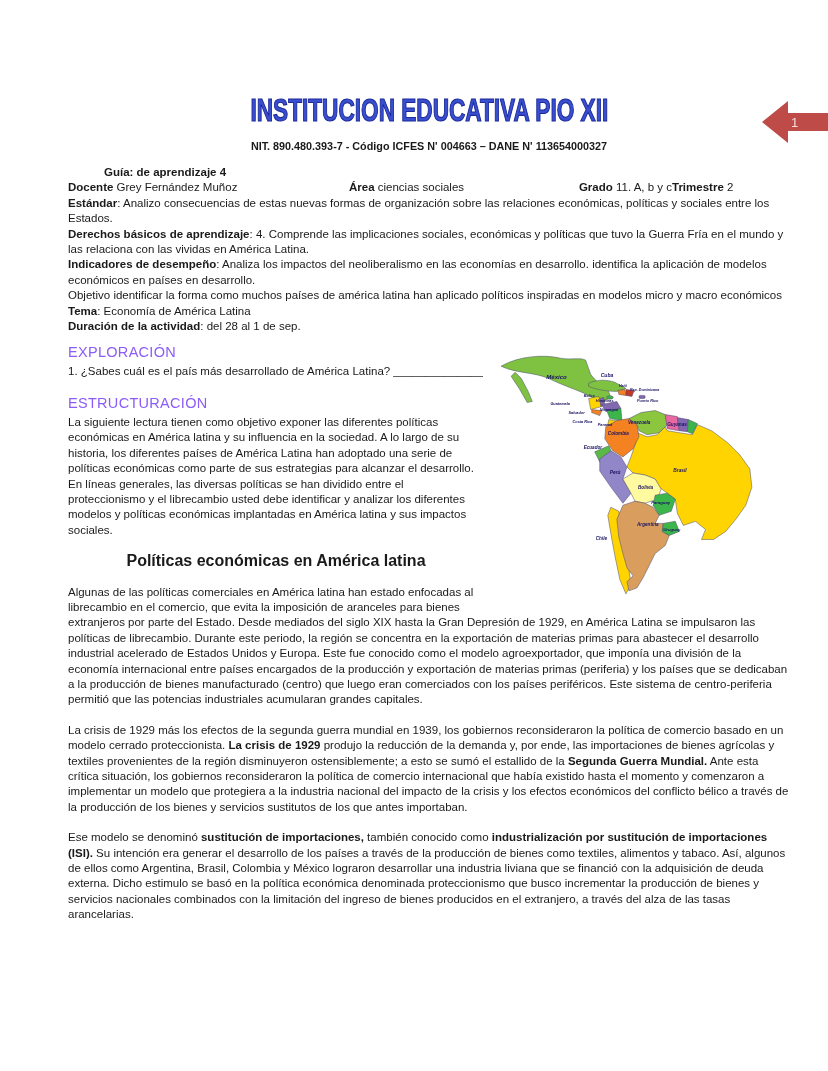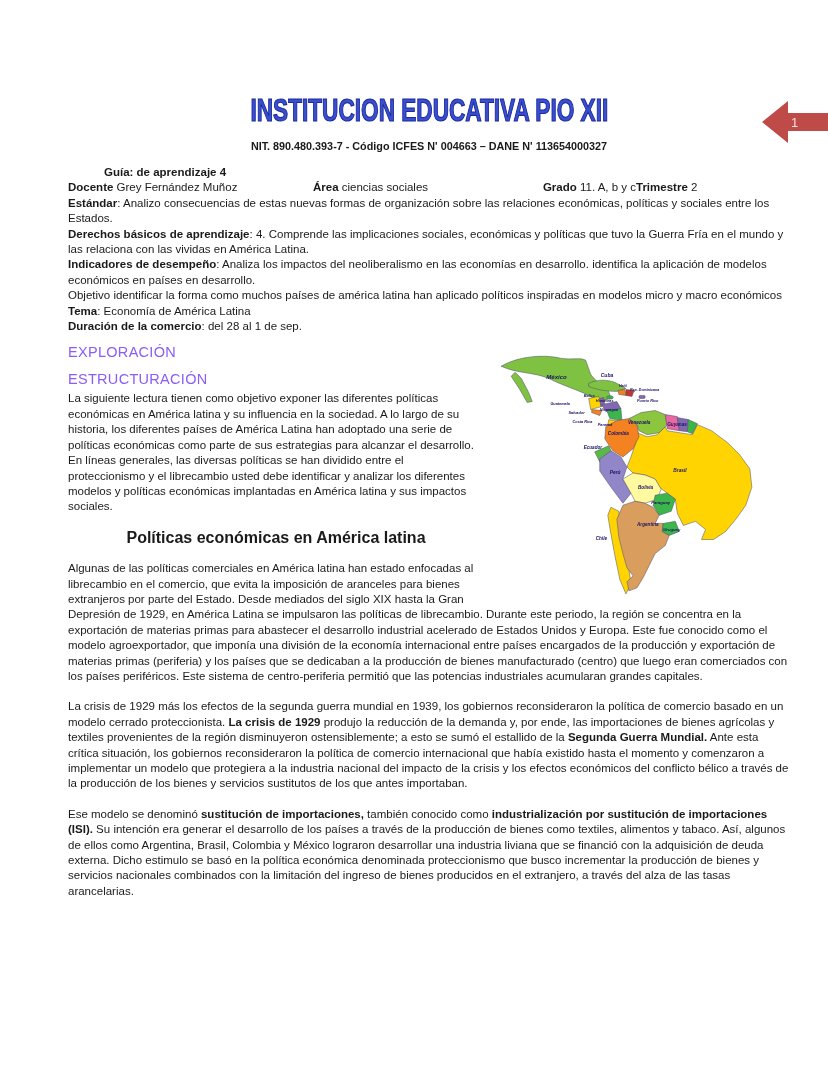--- a/index.html
+++ b/index.html
@@ -27,21 +27,21 @@
     -webkit-text-stroke:1.1px #1c2a9a;
     transform:scaleX(0.78) scaleY(1.05);
     transform-origin:center;
     white-space:nowrap;
   }
   .resolution { text-align:center; font-weight:bold; font-size:10.8px; line-height:13px; }
   .guia-line { font-weight:bold; margin-top:12px;margin-left:36px; }
   .meta-row { display:flex; white-space:nowrap; }
   .meta-cell { flex:0 0 auto; }
   .meta-cell.c1 { width:245px; }
-  .meta-cell.c2 { width:153px; }
+  .meta-cell.c2 { width:153px;margin-left:36px; }
   .meta-cell.c3 { width:170px;text-align:right; }
   .meta-cell b { font-weight:bold; }
   .info p { margin:0; }
   .info b { font-weight:bold; }
   
   .sect-heading {
     color:#8b5cf6; font-size:14.5px; font-weight:400;
     letter-spacing:0.3px; margin:9px 0 3px 0; line-height:18px;
   }
   .question { margin:2px 0 14px 0; }
@@ -99,21 +99,21 @@
       <span class="meta-cell c3"><b>Grado</b><span> 11. A, b y c</span></span>
       <span class="meta-cell c4"><b>Trimestre</b><span> 2</span></span>
     </div>
 
     <div class="info">
       <p><b>Estándar</b><span>: Analizo consecuencias de estas nuevas formas de organización sobre las relaciones económicas, políticas y sociales entre los Estados.</span></p>
       <p><b>Derechos básicos de aprendizaje</b><span>: 4. Comprende las implicaciones sociales, económicas y políticas que tuvo la Guerra Fría en el mundo y las relaciona con las vividas en América Latina.</span></p>
       <p><b>Indicadores de desempeño</b><span>: Analiza los impactos del neoliberalismo en las economías en desarrollo. identifica la aplicación de modelos económicos en países en desarrollo.</span></p>
       <p><span>Objetivo identificar la forma como muchos países de américa latina han aplicado políticos inspiradas en modelos micro y macro económicos</span></p>
       <p><b>Tema</b><span>: Economía de América Latina</span></p>
-      <p><b>Duración de la comercio</b><span>: del 28 al 1 de sep.</span></p>
+      <p><b>Duración de la actividad</b><span>: del 28 al 1 de sep.</span></p>
     </div>
 
     <div class="map-float">
       <svg viewBox="0 0 270 250">
         <g>
           <path d="M3,20 C20,10 45,8 62,12 C72,14 82,11 87,14 L92,28 C97,35 103,39 109,43 L112,51 L103,56 C96,53 91,49 86,47 C74,42 62,38 50,32 C36,26 18,27 3,20 Z" fill="#7fc241"></path>
           <path d="M17,26 L23,32 L30,45 L34,55 L29,56 L21,42 L13,30 Z" fill="#7fc241"></path>
           <path d="M90,37 C98,33 108,33 116,36 L127,42 L118,45 C107,45 97,43 90,40 Z" fill="#7fc241"></path>
           <ellipse cx="111" cy="51" rx="3.4" ry="1.7" fill="#3cb54a"></ellipse>
           <path d="M119,44 L126,43 L127,49 L120,48 Z" fill="#f58220"></path>
@@ -162,20 +162,21 @@
             <text x="139" y="142" font-size="4.6">Bolivia</text>
             <text x="152" y="157" font-size="4.2">Paraguay</text>
             <text x="138" y="179" font-size="4.6">Argentina</text>
             <text x="164" y="184" font-size="4.2">Uruguay</text>
             <text x="97" y="193" font-size="4.6">Chile</text>
           </g>
       </svg>
     </div>
 
     <div class="sect-heading">EXPLORACIÓN</div>
+    <p class="question">1. ¿Sabes cuál es el país más desarrollado de América Latina? ______________</p>
 
     <div class="sect-heading">ESTRUCTURACIÓN</div>
     <p class="para">La siguiente lectura tienen como objetivo   exponer las diferentes políticas económicas en América latina y su influencia en la sociedad. A lo largo de su historia, los diferentes países de América Latina han adoptado una serie de políticas económicas como parte de sus estrategias para alcanzar el desarrollo. En líneas generales, las diversas políticas se han dividido entre el proteccionismo y el librecambio usted debe identificar y analizar los diferentes modelos y políticas económicas implantadas en América latina y sus impactos sociales.</p>
 
     <div class="reading-title">Políticas económicas en América latina</div>
 
     <p class="para"><span>Algunas de las políticas comerciales en América latina han estado enfocadas al librecambio en el comercio, que evita la imposición de aranceles para bienes extranjeros por parte del Estado. Desde mediados del siglo XIX hasta la Gran Depresión de 1929, en América Latina se impulsaron las políticas de librecambio. Durante este periodo, la región se concentra en la exportación de materias primas para abastecer el desarrollo industrial acelerado de Estados Unidos y Europa. Este fue conocido como el modelo agroexportador, que imponía una división de la economía internacional entre países encargados de la producción y exportación de materias primas (periferia) y los países que se dedicaban a la producción de bienes manufacturado (centro) que luego eran comerciados con los países periféricos. Este sistema de centro-periferia permitió que las potencias industriales acumularan grandes capitales.</span></p>
     <p class="para"><span>La crisis de 1929 más los efectos de la segunda guerra mundial en 1939, los gobiernos reconsideraron la política de comercio basado en un modelo cerrado proteccionista. </span><b>La crisis de 1929</b><span> produjo la reducción de la demanda y, por ende, las importaciones de bienes agrícolas y textiles provenientes de la región disminuyeron ostensiblemente; a esto se sumó el estallido de la </span><b>Segunda Guerra Mundial.</b><span> Ante esta crítica situación, los gobiernos reconsideraron la política de comercio internacional que había existido hasta el momento y comenzaron a implementar un modelo que protegiera a la industria nacional del impacto de la crisis y los efectos económicos del conflicto bélico a través de la producción de los bienes y servicios sustitutos de los que antes importaban.</span></p>
     <p class="para"><span>Ese modelo se denominó </span><b>sustitución de importaciones,</b><span> también conocido como </span><b>industrialización por sustitución de importaciones (ISI).</b><span> Su intención era generar el desarrollo de los países a través de la producción de bienes como textiles, alimentos y tabaco. Así, algunos de ellos como Argentina, Brasil, Colombia y México lograron desarrollar una industria liviana que se financió con la adquisición de deuda externa. Dicho estimulo se basó en la política económica denominada proteccionismo que busco incrementar la producción de bienes y servicios nacionales combinados con la limitación del ingreso de bienes producidos en el extranjero, a través del alza de las tasas arancelarias.</span></p>
 

